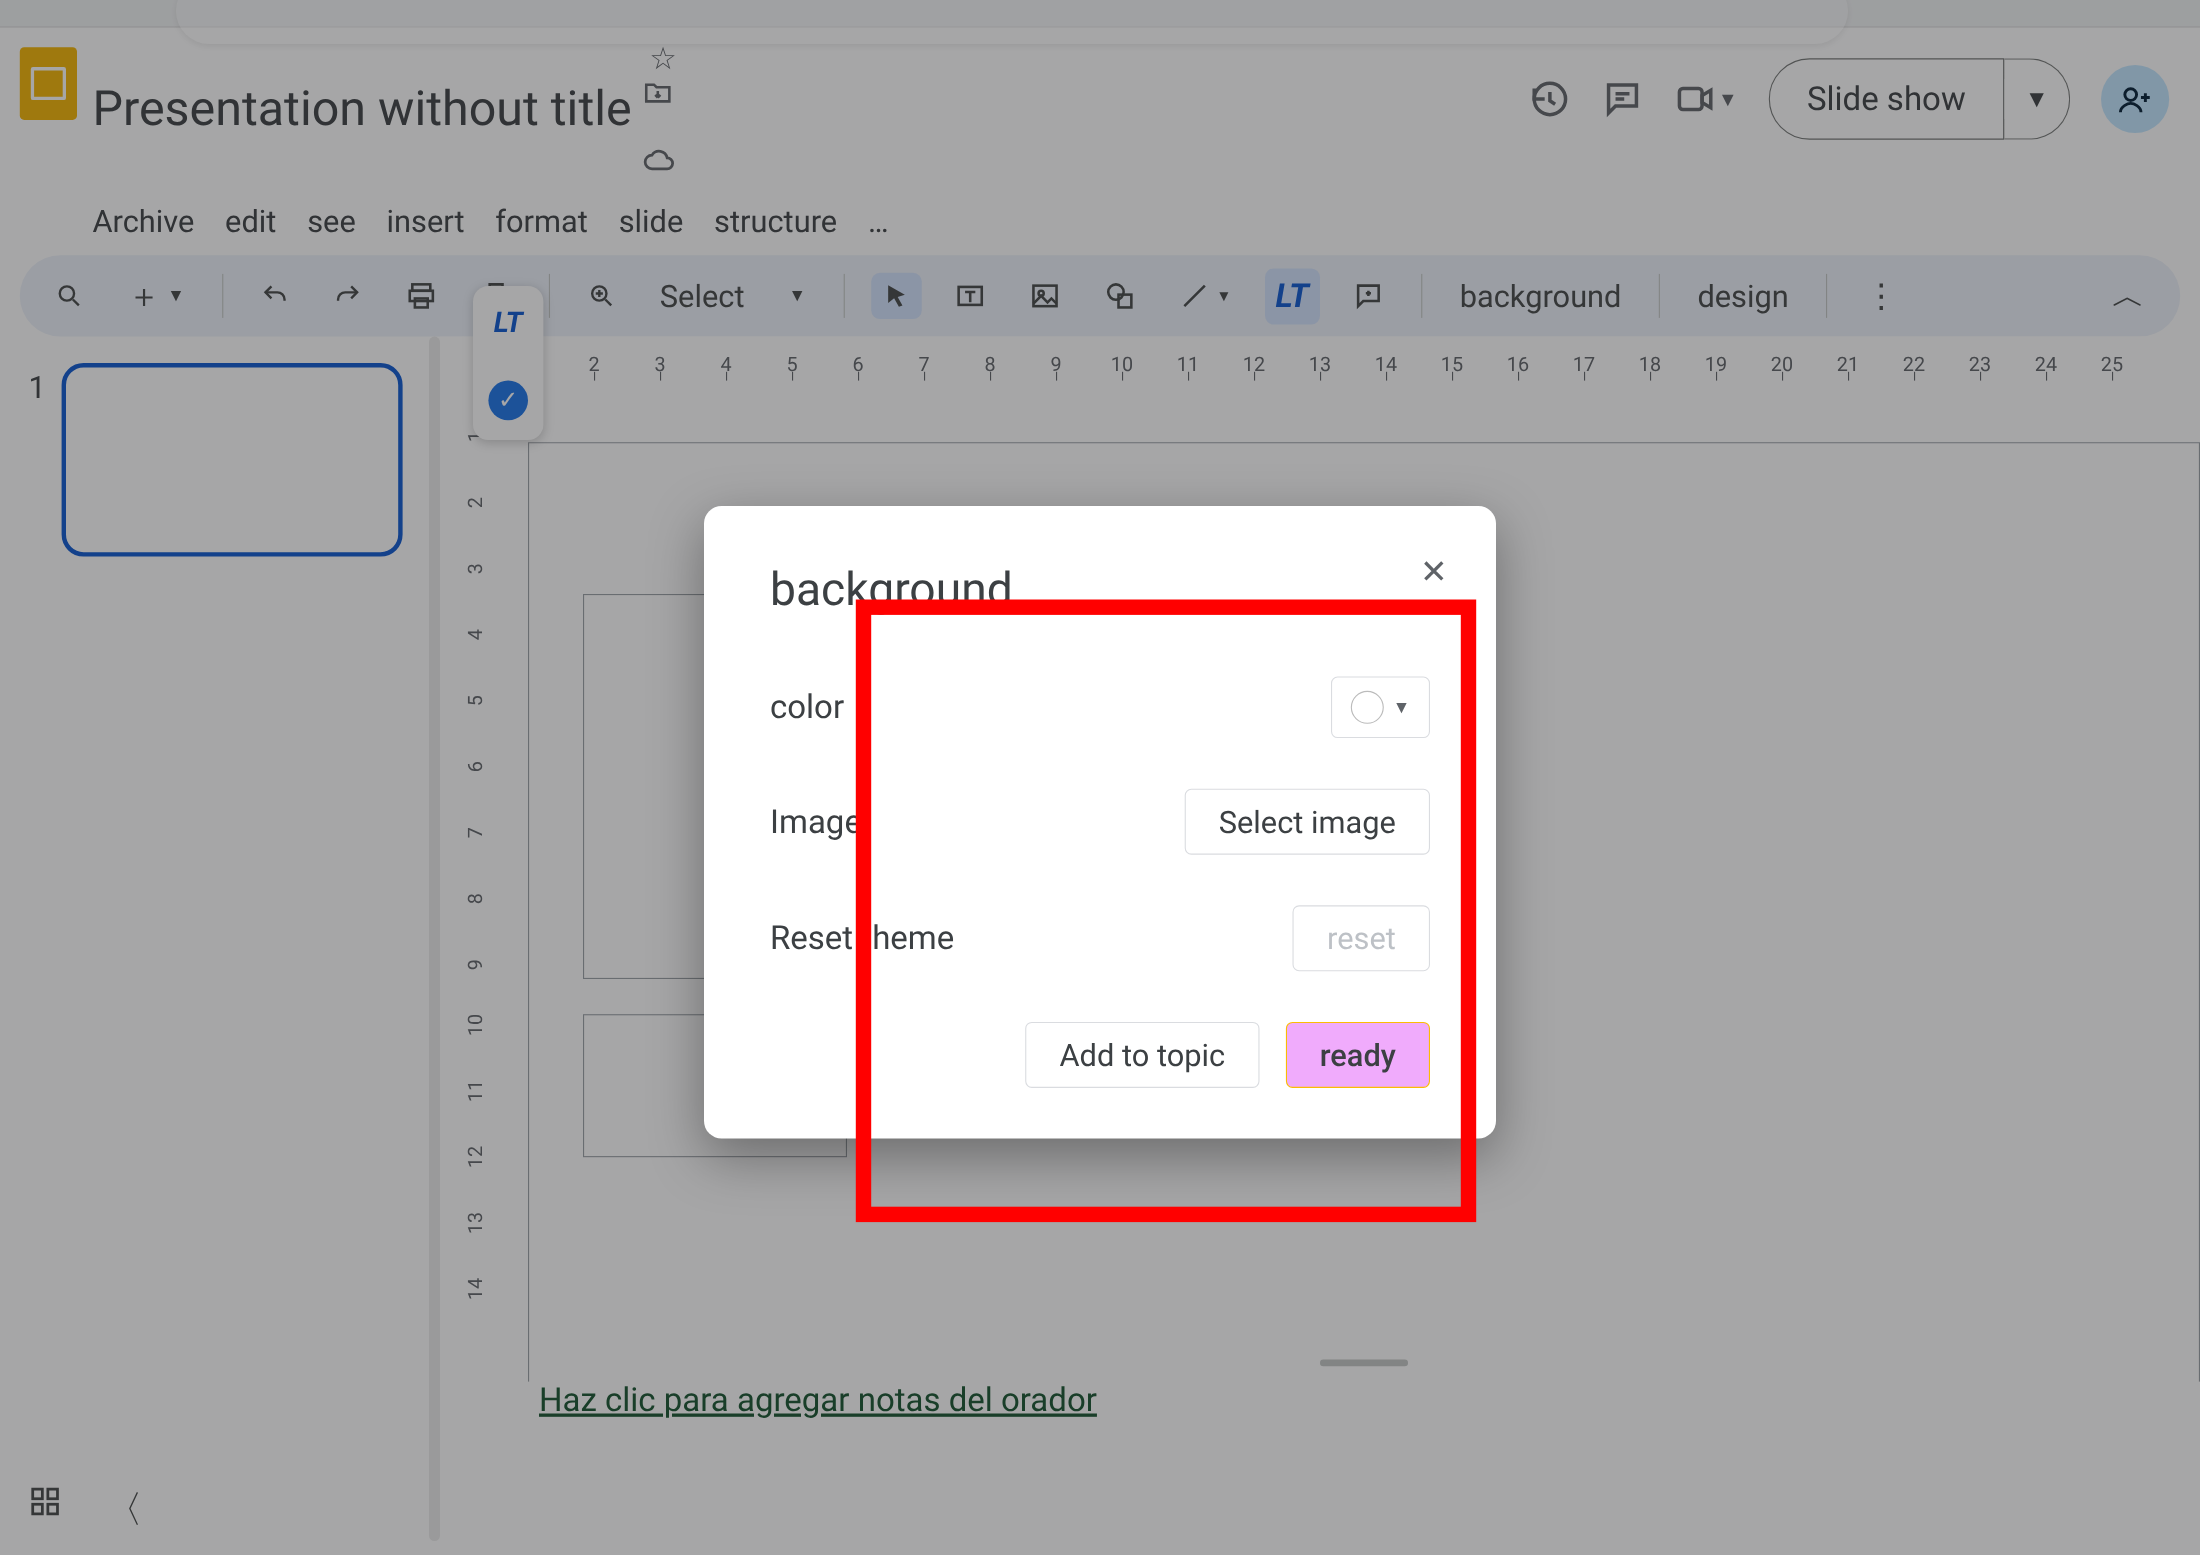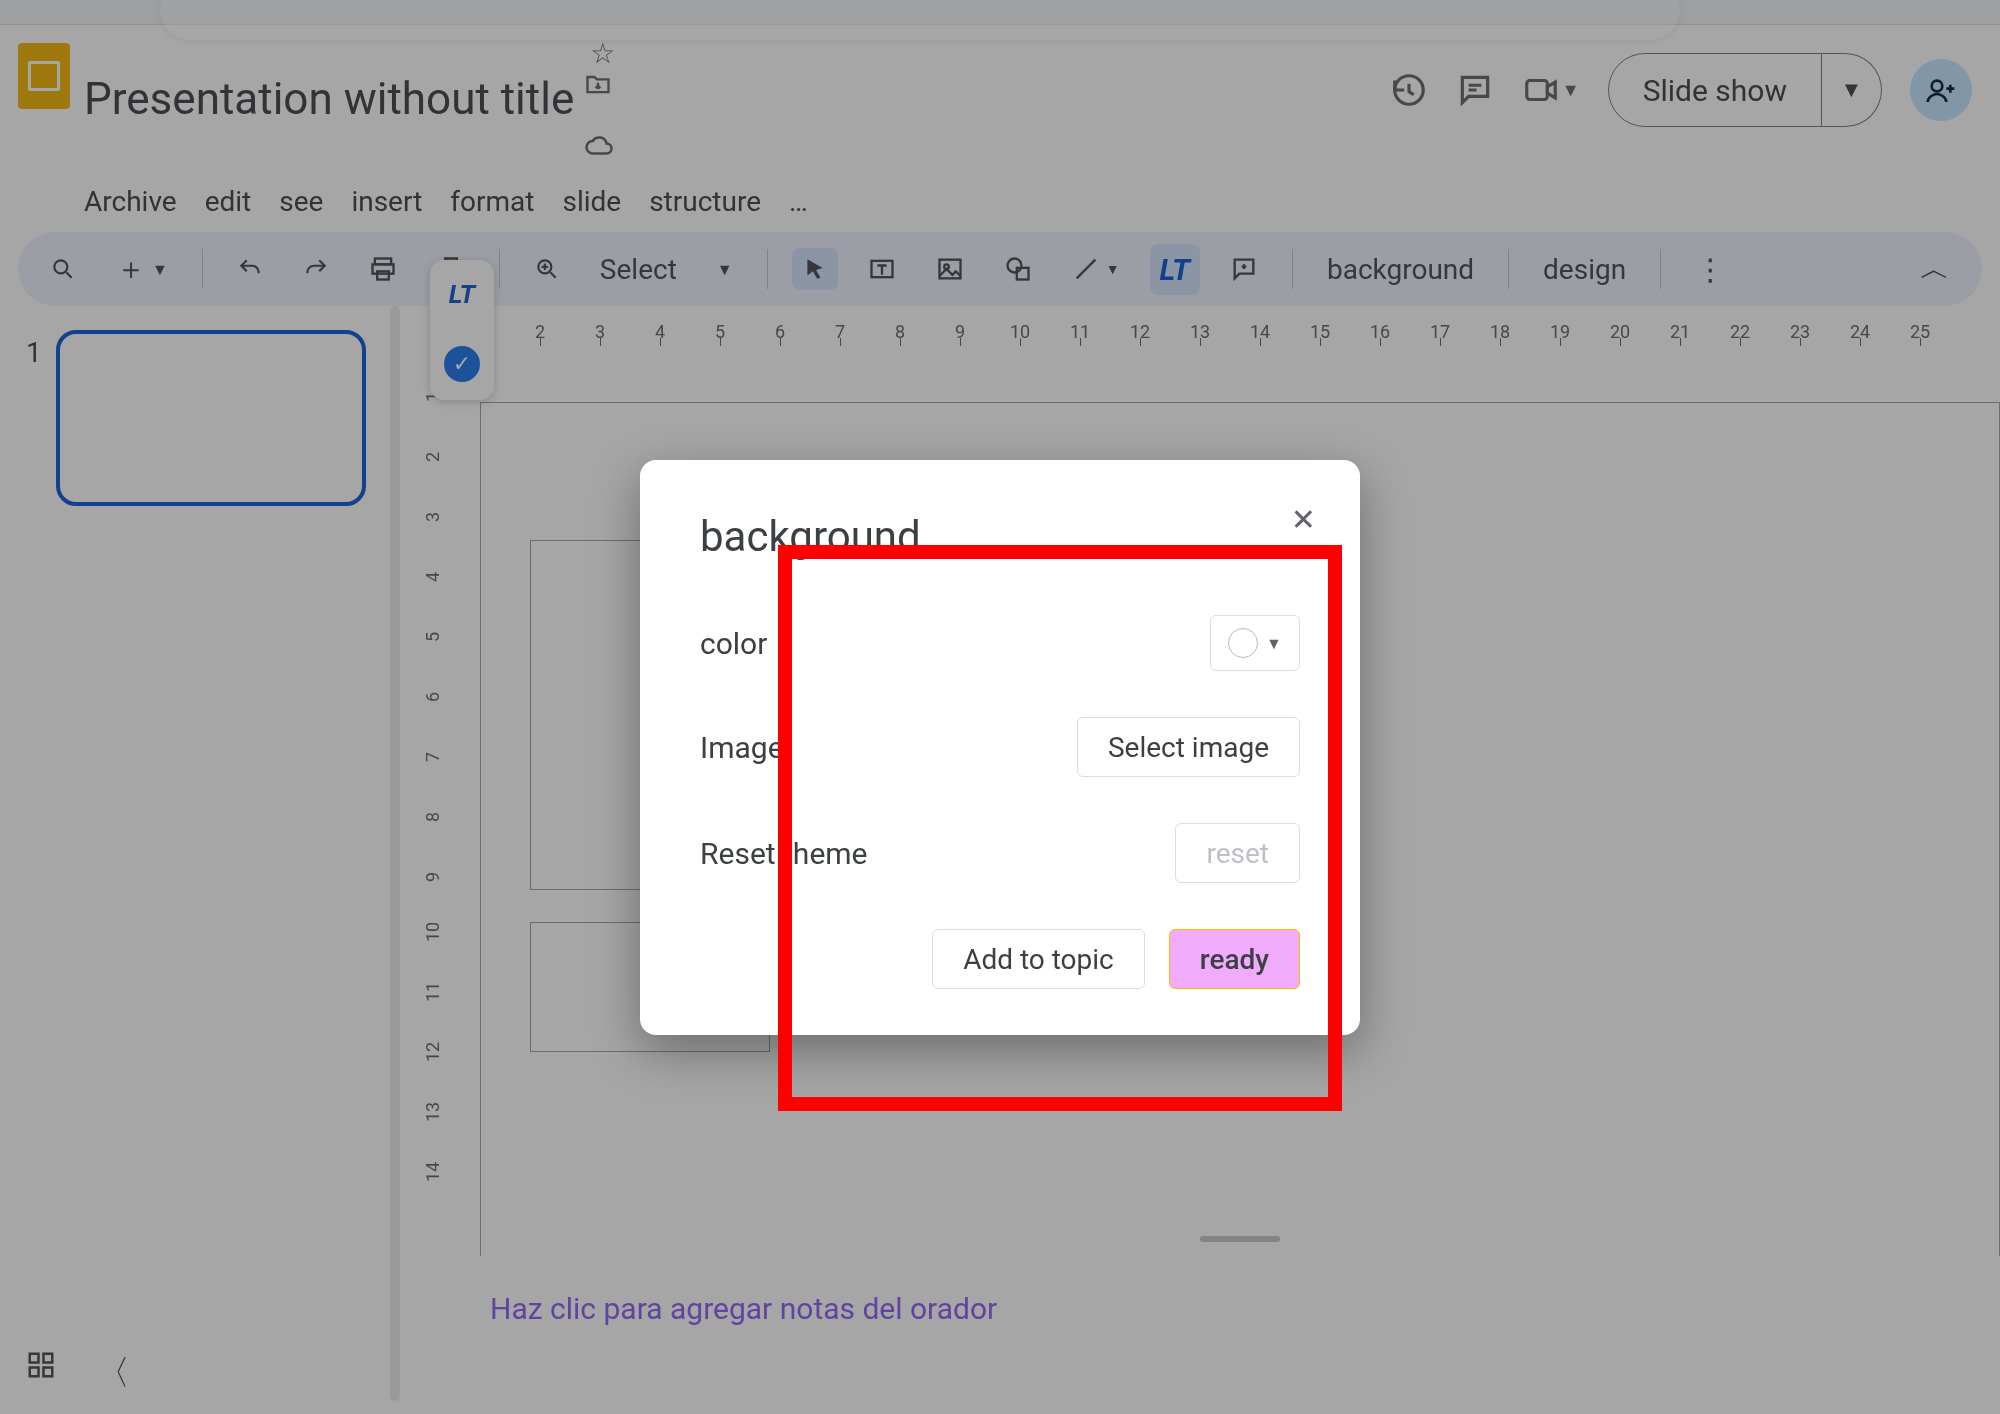--- a/index.html
+++ b/index.html
@@ -71,21 +71,21 @@
               border-radius:14px; box-shadow:0 2px 10px rgba(0,0,0,.2);
               display:flex; flex-direction:column; align-items:center; justify-content:space-around;}
   .ext-badge .lt{ font-size:26px; font-weight:700; color:#0b57d0; font-style:italic;}
   .ext-badge .ok{ width:36px; height:36px; border-radius:50%; background:#1a73e8; color:#fff;
                   display:flex; align-items:center; justify-content:center; font-size:22px;}
 
   
   .notes-sep{ position:absolute; bottom:172px; left:50%; width:80px; height:6px; background:#c4c7c5;
               border-radius:4px; transform:translateX(200px);}
   .notes-bar{ position:absolute; bottom:88px; left:452px; right:0; height:70px; background:#fff;
-              display:flex; align-items:flex-end; padding-left:38px; font-size:30px; color:#8b5cf6;}
+              display:flex; align-items:flex-start; padding-left:38px; font-size:30px; color:#14532d;text-decoration:underline;}
 
   
   .bottom-dock{ position:absolute; bottom:18px; left:26px; display:flex; gap:40px; color:#444746; }
   .bottom-dock .bi{ font-size:34px;}
 
   
   .scrim{ position:absolute; inset:0; background:rgba(32,33,36,.4);}
   .dialog{ position:absolute; left:640px; top:460px; width:720px; background:#fff; border-radius:16px;
            box-shadow: 0 16px 48px rgba(0,0,0,.35); padding:52px 60px 46px 60px;}
   .dialog h2{ font-size:42px; font-weight:400; color:#3c4043; margin-bottom:54px;}

